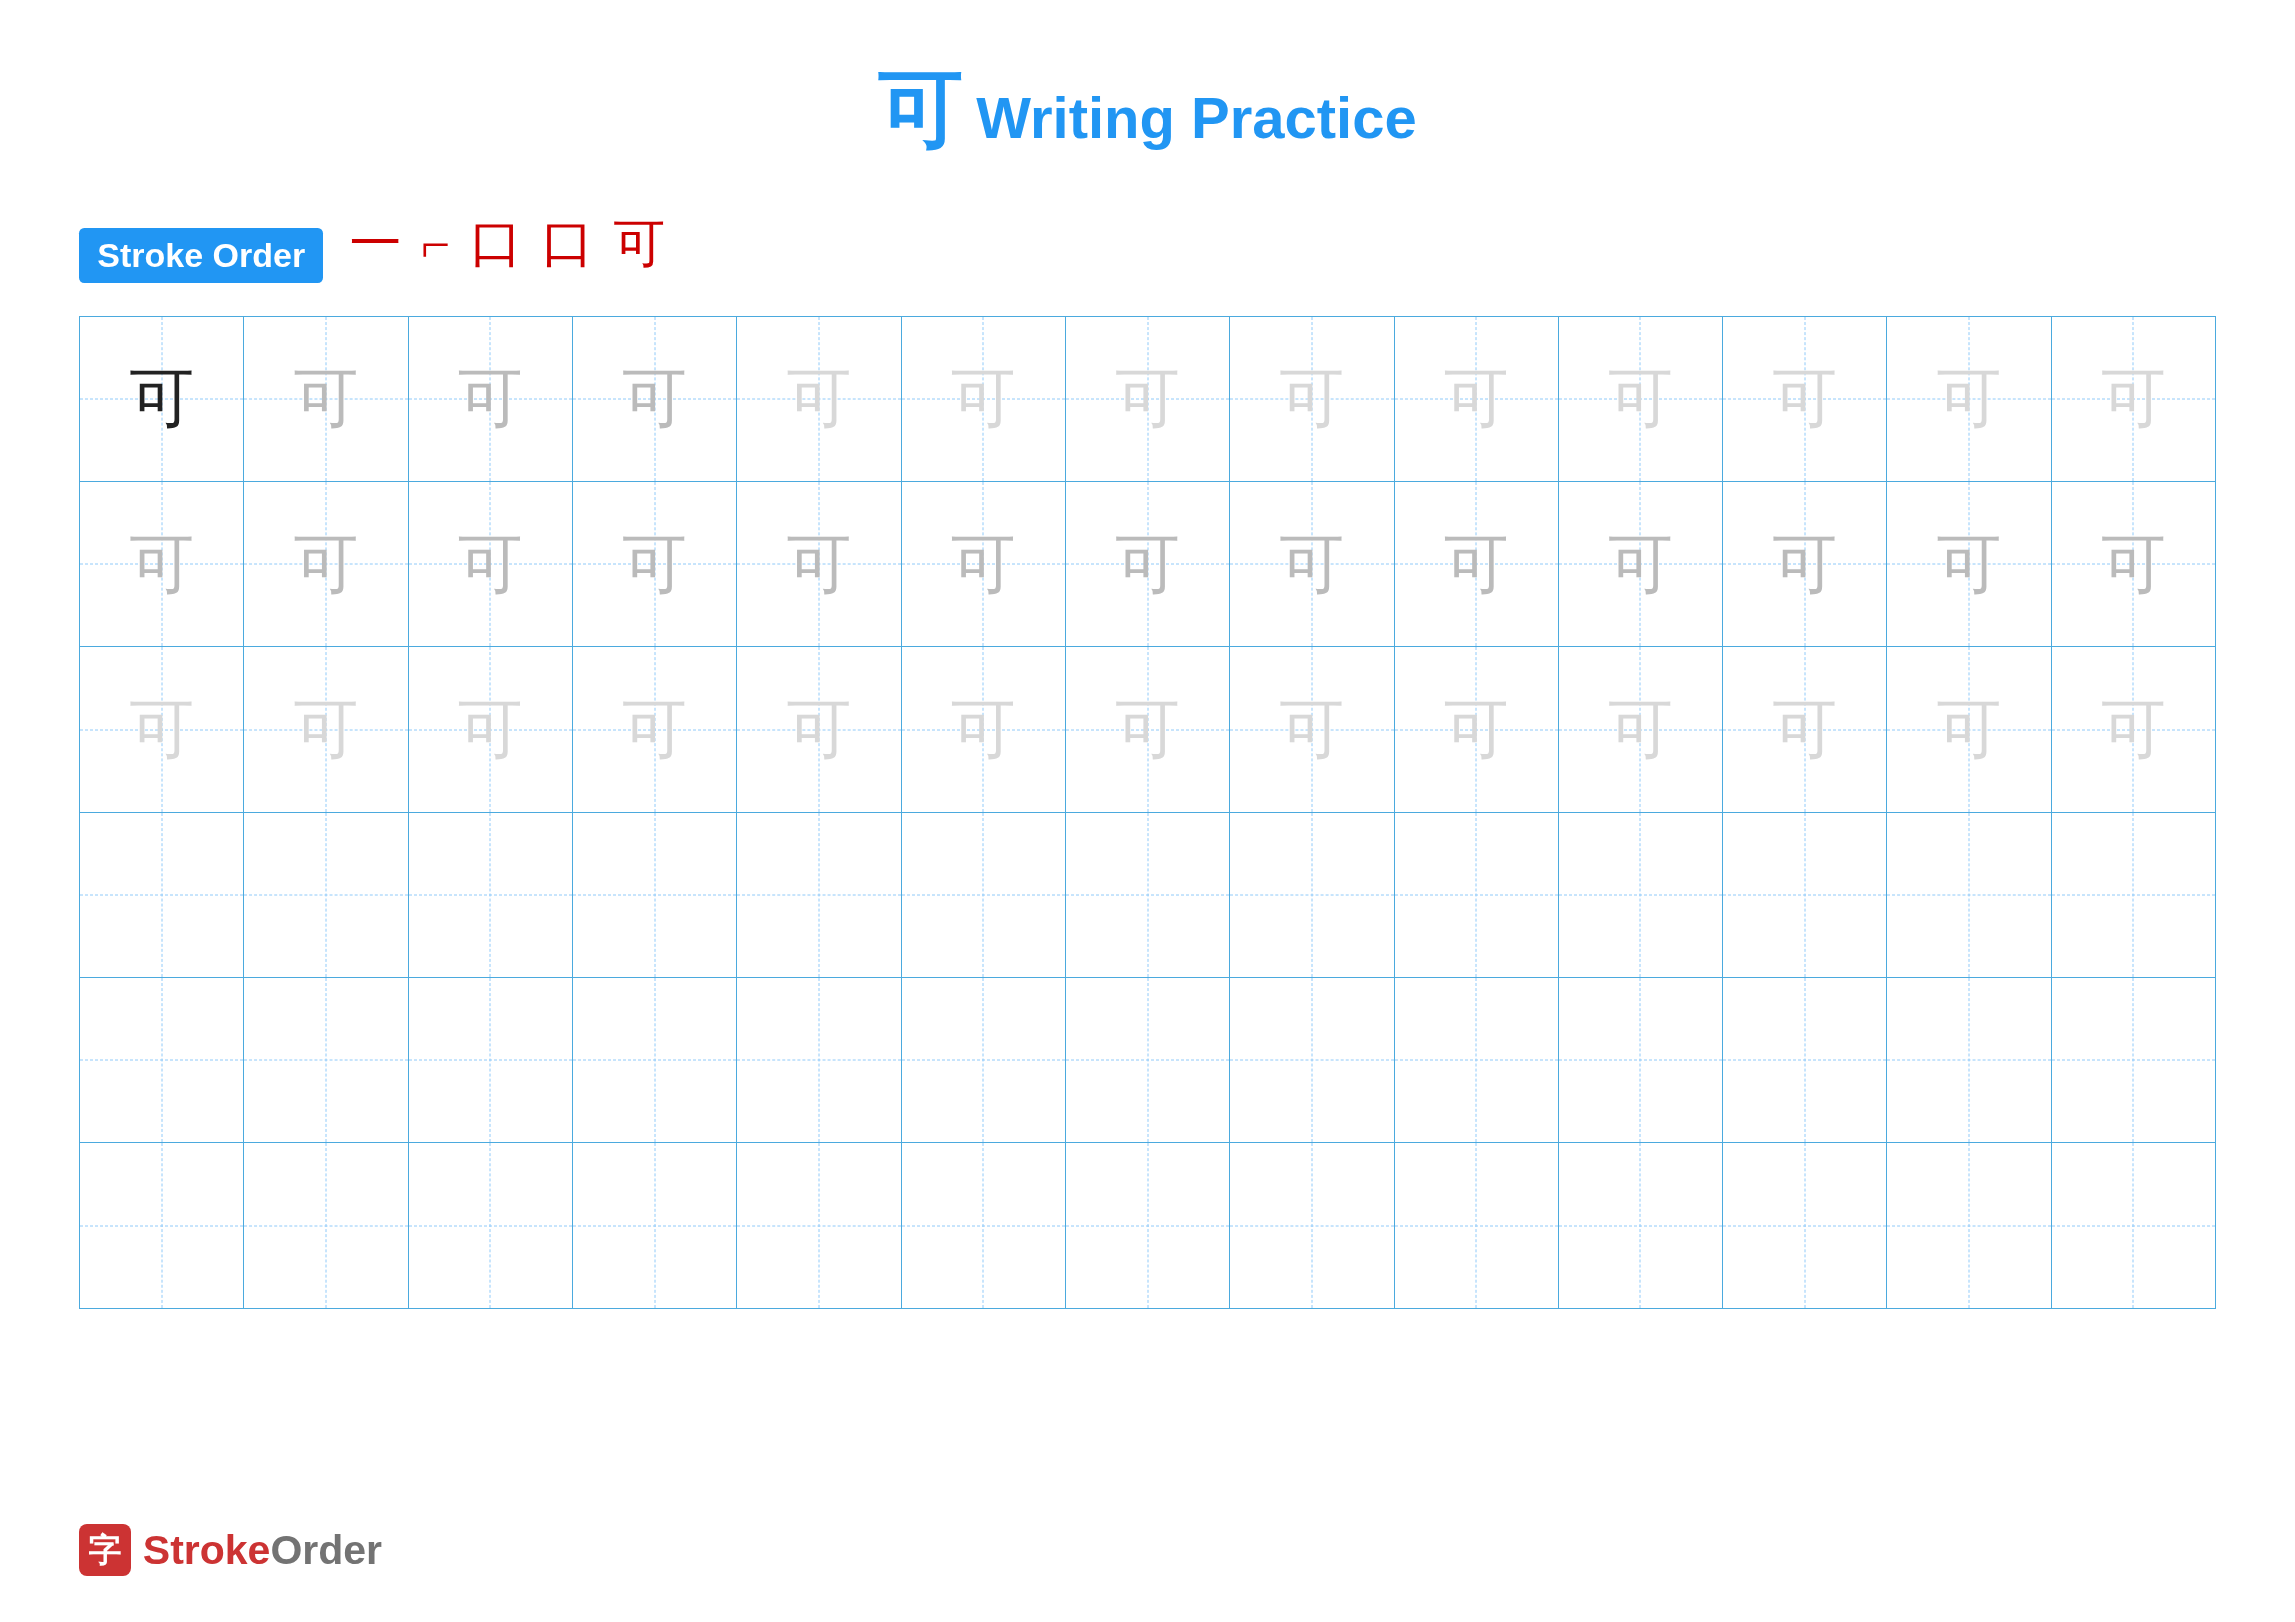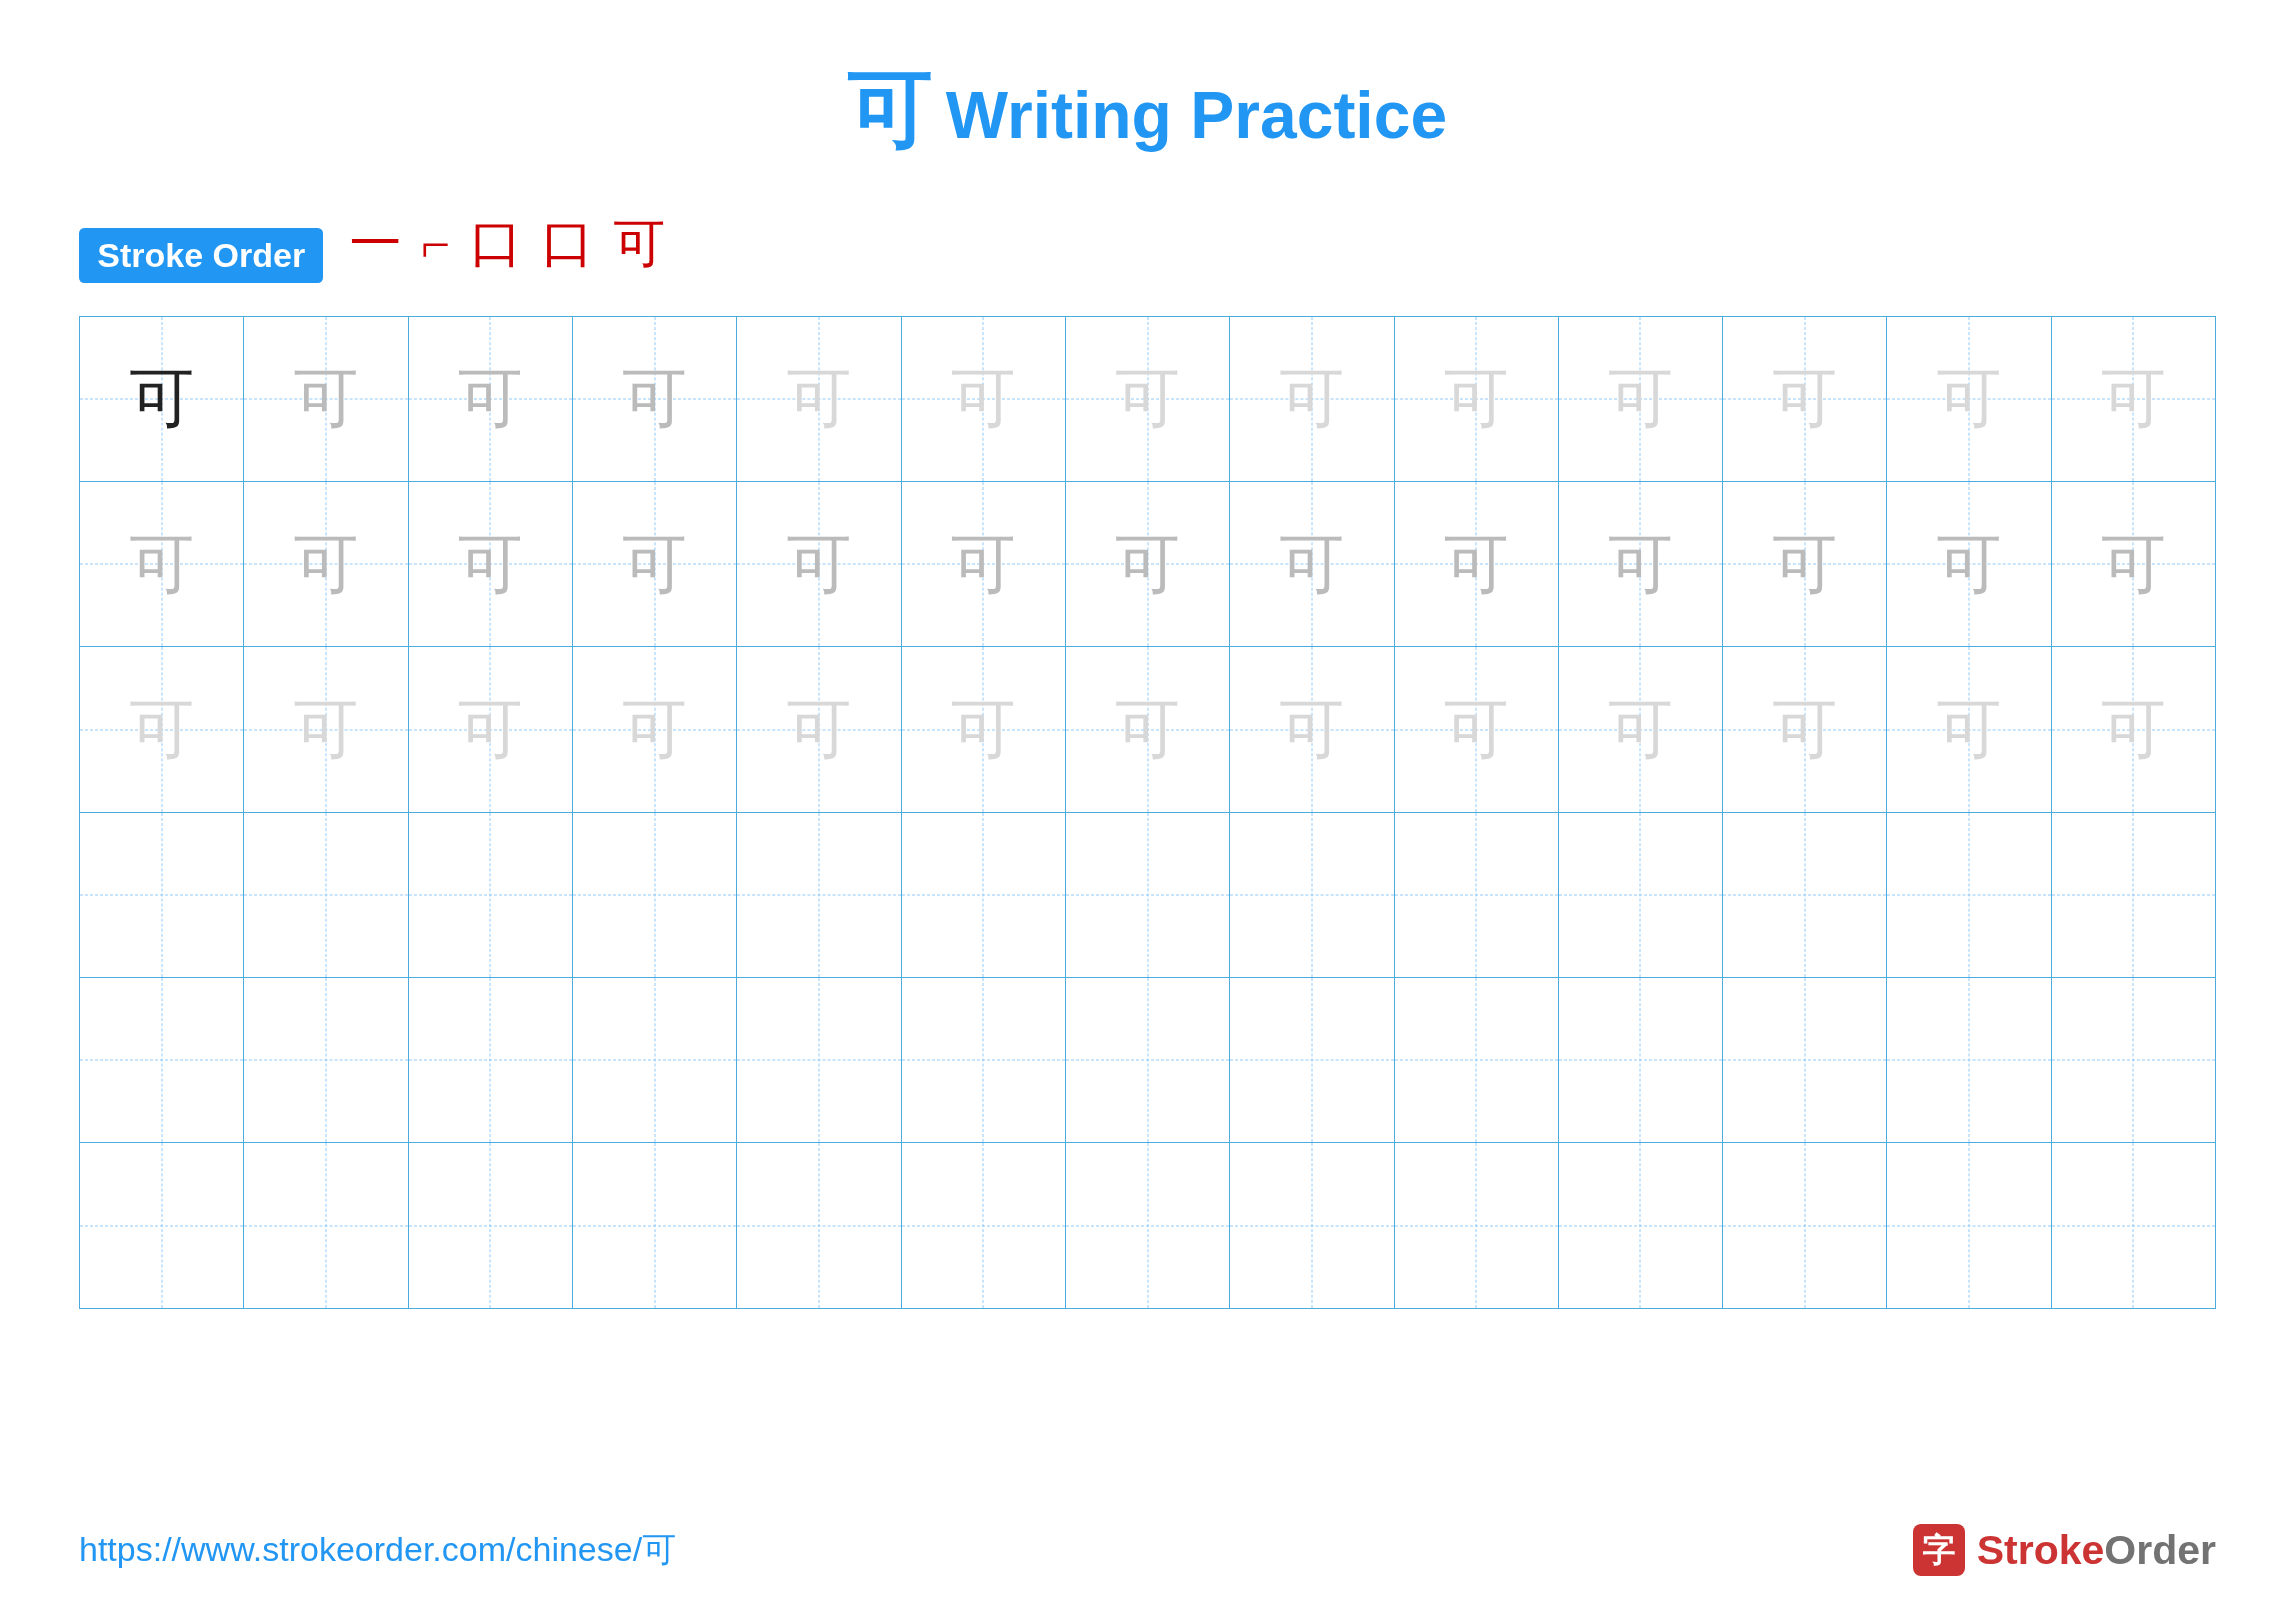--- a/index.html
+++ b/index.html
@@ -22,21 +22,21 @@
       margin-bottom: 39px;
     }
     .title-char {
       color: #2196F3;
       font-size: 85px;
       font-weight: bold;
       margin-right: 13px;
     }
     .title-text {
       color: #2196F3;
-      font-size: 66px;
+      font-size: 58px;
       font-weight: bold;
     }
 
     
     .stroke-order-row {
       display: flex;
       align-items: center;
       margin-bottom: 33px;
       gap: 26px;
     }
@@ -369,21 +369,20 @@
       <div class="grid-cell"></div>
       <div class="grid-cell"></div>
       <div class="grid-cell"></div>
       <div class="grid-cell"></div>
       <div class="grid-cell"></div>
     </div>
   </div>
 </div>
 
 <div class="footer">
-  <a class="footer-url" href="#">https://www.strokeorder.com/chinese/可</a>
   <div class="footer-brand">
     <div class="brand-icon">
       <span>字</span>
     </div>
     <span class="brand-name">
       <span style="color:#cc3333">Stroke</span><span>Order</span>
     </span>
   </div>
 </div>
 

